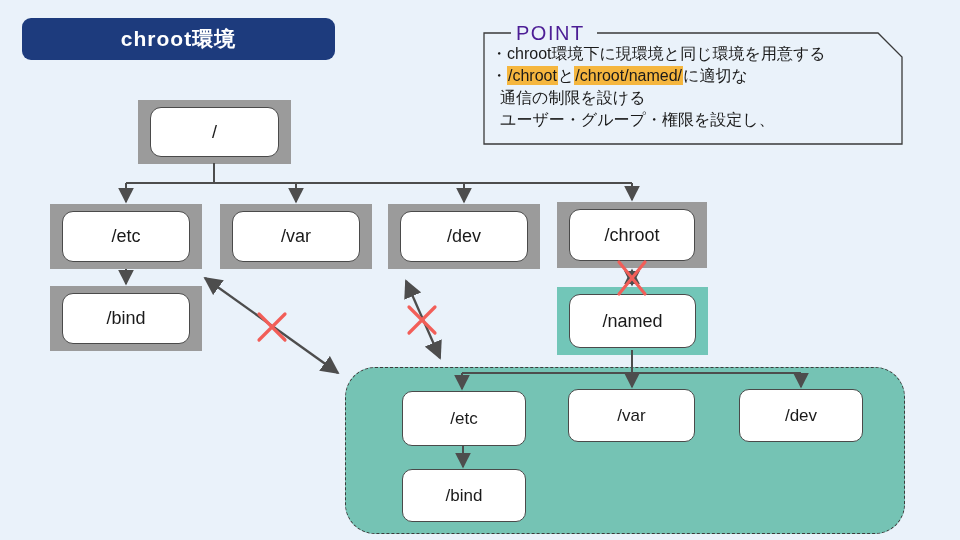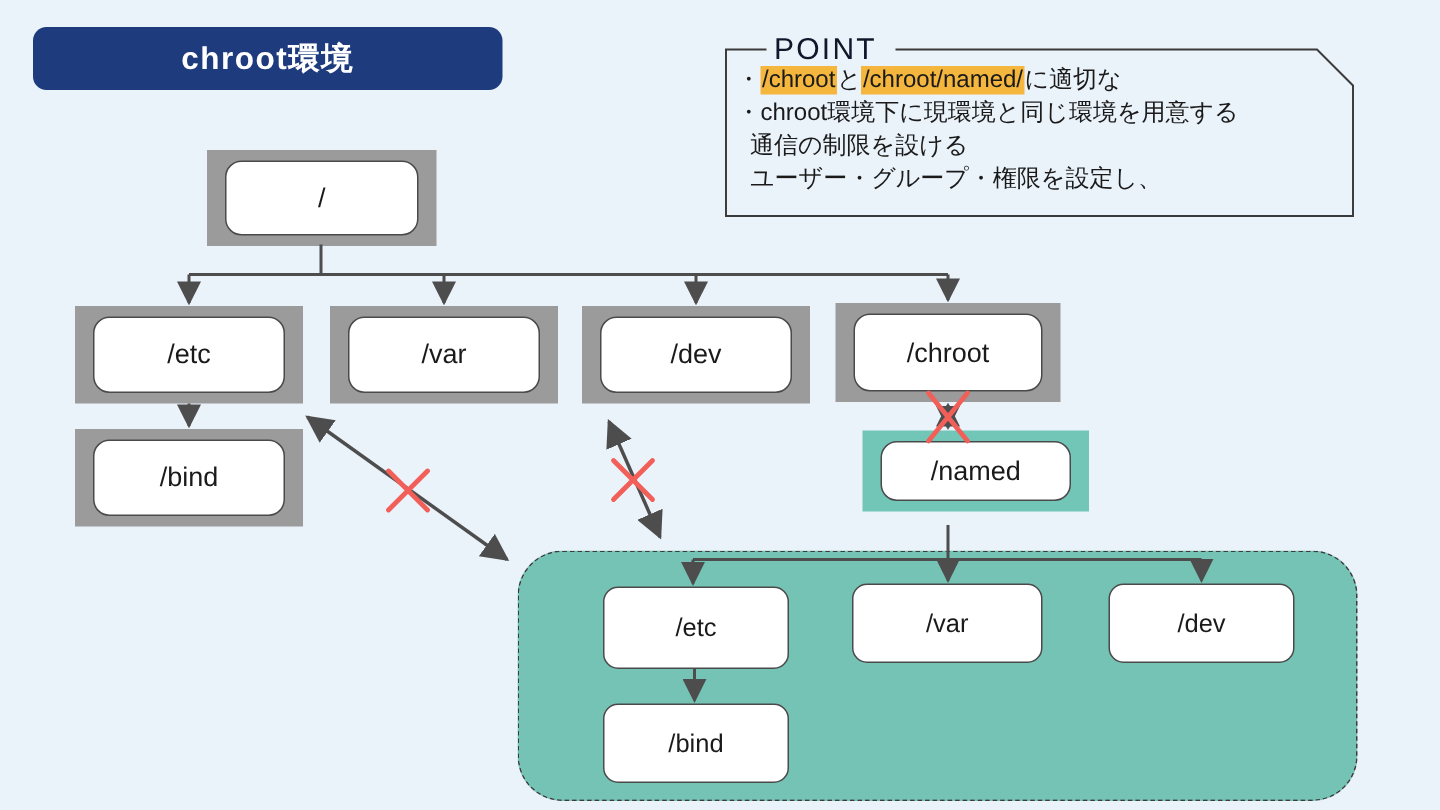--- a/index.html
+++ b/index.html
@@ -12,21 +12,21 @@
   
   .title-banner{
     position:absolute;left:22px;top:18px;width:313px;height:42px;
     background:#1d3b7d;border-radius:9px;
     display:flex;align-items:center;justify-content:center;
   }
   .title-banner span{color:#ffffff;font-size:21px;font-weight:bold;letter-spacing:1px;}
   
   .point-heading{
     position:absolute;left:516px;top:22px;
-    color:#0f172a;font-size:20px;letter-spacing:1.5px;
+    color:#4c1d95;font-size:20px;letter-spacing:1.5px;
   }
   .point-text{
     position:absolute;left:491px;top:43px;width:404px;
     font-size:16px;line-height:22px;white-space:nowrap;z-index:3;
   }
   .pline.indent{padding-left:9px;}
   .hl{background:#f5b63e;padding:1px 1px;}
   
   .frame{
     position:absolute;background:#9b9b9b;
@@ -56,22 +56,22 @@
 <body>
 
 <div class="stage">
 
   <div class="title-banner">
     <span>chroot環境</span>
   </div>
 
   <div class="point-heading">POINT</div>
   <div class="point-text">
+    <div class="pline">・chroot環境下に現環境と同じ環境を用意する</div>
     <div class="pline"><span>・</span><span class="hl">/chroot</span><span>と</span><span class="hl">/chroot/named/</span><span>に適切な</span></div>
-    <div class="pline">・chroot環境下に現環境と同じ環境を用意する</div>
     <div class="pline indent">通信の制限を設ける</div>
     <div class="pline indent">ユーザー・グループ・権限を設定し、</div>
   </div>
 
   <div class="frame" style="left:138px;top:100px;width:153px;height:64px;">
     <div class="node">/</div>
   </div>
   <div class="frame" style="left:50px;top:204px;width:152px;height:65px;">
     <div class="node">/etc</div>
   </div>
@@ -80,21 +80,21 @@
   </div>
   <div class="frame" style="left:388px;top:204px;width:152px;height:65px;">
     <div class="node">/dev</div>
   </div>
   <div class="frame" style="left:557px;top:202px;width:150px;height:66px;">
     <div class="node">/chroot</div>
   </div>
   <div class="frame" style="left:50px;top:286px;width:152px;height:65px;">
     <div class="node">/bind</div>
   </div>
-  <div class="frame teal" style="left:557px;top:287px;width:151px;height:54px;margin-left:18px;">
+  <div class="frame teal" style="left:557px;top:287px;width:151px;height:68px;">
     <div class="node">/named</div>
   </div>
 
   <div class="chroot-container"></div>
   <div class="env-node" style="left:402px;top:391px;width:124px;height:55px;">/etc</div>
   <div class="env-node" style="left:568px;top:389px;width:127px;height:53px;">/var</div>
   <div class="env-node" style="left:739px;top:389px;width:124px;height:53px;">/dev</div>
   <div class="env-node" style="left:402px;top:469px;width:124px;height:53px;">/bind</div>
 
   <svg class="overlay" width="960" height="540" viewBox="0 0 960 540">

